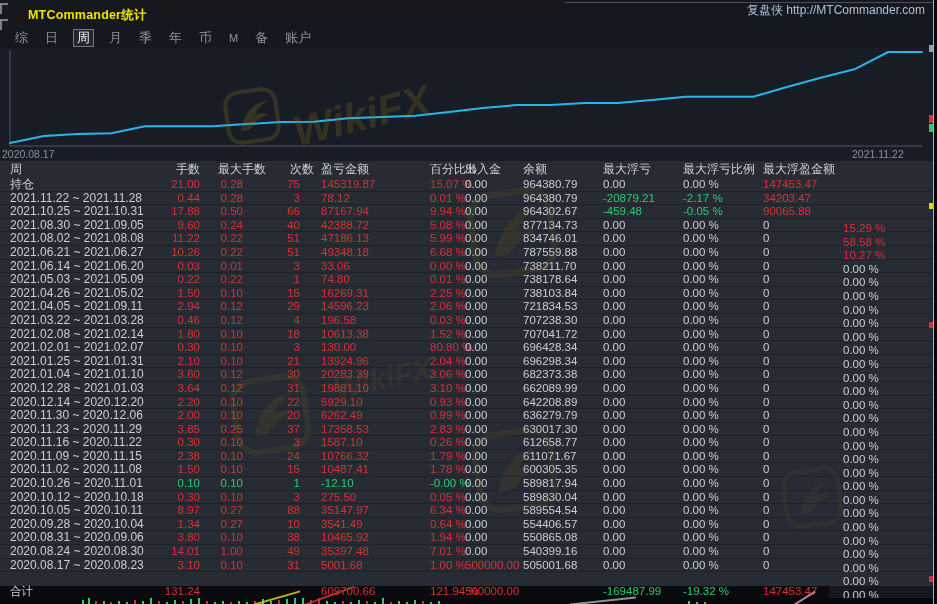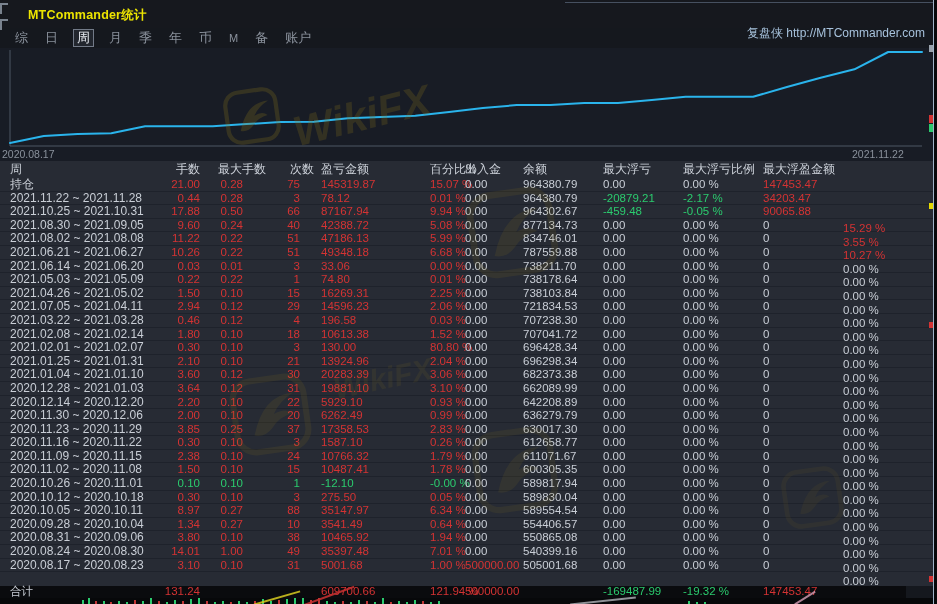--- a/index.html
+++ b/index.html
@@ -3,21 +3,21 @@
 <meta charset="utf-8">
 <style>
   html,body{margin:0;padding:0;width:937px;height:604px;overflow:hidden;
     background:#15181e;font-family:"Liberation Sans","DejaVu Sans",sans-serif;}
   .abs{position:absolute;}
   #stage{position:relative;width:937px;height:604px;background:#15181e;}
 
   
   #titlebar{left:0;top:0;width:937px;height:28px;background:#16181e;}
   #title{left:28px;top:7px;font-size:12.5px;font-weight:bold;color:#ece400;letter-spacing:.2px;}
-  #link{right:12px;top:25px;font-size:12px;color:#a7c2dc;}
+  #link{right:12px;top:2px;font-size:12px;color:#a7c2dc;}
   #topframe{left:565px;top:2px;width:368px;height:1px;background:#465060;}
   .bracket{width:6px;height:9px;border-left:2px solid #79828e;border-top:2px solid #79828e;}
 
   
   #menubar{left:0;top:28px;width:937px;height:20px;display:flex;align-items:center;}
   .menu-item{color:#8a919c;font-size:13px;margin-left:13px;padding:0 2px;line-height:16px;cursor:default;}
   .menu-item.small{font-size:11px;}
   .menu-item.active{color:#e8ecf2;border:1px solid #727a88;padding:0 3px;background:#22262e;}
 
   
@@ -37,21 +37,21 @@
   .c1,.c2,.c3{text-align:right;}
   .c4{padding-left:21px;}.c5{padding-left:3px;margin-left:27px;}.c6{padding-left:4px;}
   .c7{padding-left:2px;}.c8{padding-left:3px;}.c9{padding-left:3px;}
   .c10{padding-left:3px;}.c11{padding-left:3px;margin-top:44px;}
   #thead .th{font-size:12px;color:#ccd1d9;line-height:17px;}
   #thead .c2{text-align:left;padding-left:18px;}
   #thead .c3{text-align:center;padding-left:47px;}
   .t-w{color:#c9ced6;}.t-r{color:#d43333;}.t-g{color:#2bcb6e;}
 
   
-  #total{left:0;top:586px;width:906px;height:11.5px;background:#0a0b0e;}
+  #total{left:0;top:586px;width:829px;height:11.5px;background:#0a0b0e;}
   #total .td{font-size:11.5px;line-height:11.5px;}
   #total .c0{font-size:11.5px;}
 
   
   #strip{left:0;top:597.5px;width:937px;height:6.5px;background:#07080a;overflow:hidden;}
   .mini-bar{position:absolute;width:2px;bottom:0;}
   .mb-r{background:#c23434;}.mb-g{background:#2bcb6e;}
 
   
   #rframe{left:932.5px;top:0;width:1.5px;height:604px;background:#9fb3c8;}
@@ -134,21 +134,21 @@
         <div class="td c1 t-r">0.44</div>
         <div class="td c2 t-r">0.28</div>
         <div class="td c3 t-r">3</div>
         <div class="td c4 t-r">78.12</div>
         <div class="td c5 t-r">0.01 %</div>
         <div class="td c6 t-w">0.00</div>
         <div class="td c7 t-w">964380.79</div>
         <div class="td c8 t-g">-20879.21</div>
         <div class="td c9 t-g">-2.17 %</div>
         <div class="td c10 t-r">34203.47</div>
-        <div class="td c11 t-r">3.55 %</div>
+        <div class="td c11 t-r">58.58 %</div>
       </div>
       <div class="grid tr">
         <div class="td c0 t-w">2021.10.25 ~ 2021.10.31</div>
         <div class="td c1 t-r">17.88</div>
         <div class="td c2 t-r">0.50</div>
         <div class="td c3 t-r">66</div>
         <div class="td c4 t-r">87167.94</div>
         <div class="td c5 t-r">9.94 %</div>
         <div class="td c6 t-w">0.00</div>
         <div class="td c7 t-w">964302.67</div>
@@ -235,21 +235,21 @@
         <div class="td c4 t-r">16269.31</div>
         <div class="td c5 t-r">2.25 %</div>
         <div class="td c6 t-w">0.00</div>
         <div class="td c7 t-w">738103.84</div>
         <div class="td c8 t-w">0.00</div>
         <div class="td c9 t-w">0.00 %</div>
         <div class="td c10 t-w">0</div>
         <div class="td c11 t-w">0.00 %</div>
       </div>
       <div class="grid tr">
-        <div class="td c0 t-w">2021.07.05 ~ 2021.04.11</div>
+        <div class="td c0 t-w">2021.04.05 ~ 2021.09.11</div>
         <div class="td c1 t-r">2.94</div>
         <div class="td c2 t-r">0.12</div>
         <div class="td c3 t-r">29</div>
         <div class="td c4 t-r">14596.23</div>
         <div class="td c5 t-r">2.06 %</div>
         <div class="td c6 t-w">0.00</div>
         <div class="td c7 t-w">721834.53</div>
         <div class="td c8 t-w">0.00</div>
         <div class="td c9 t-w">0.00 %</div>
         <div class="td c10 t-w">0</div>

